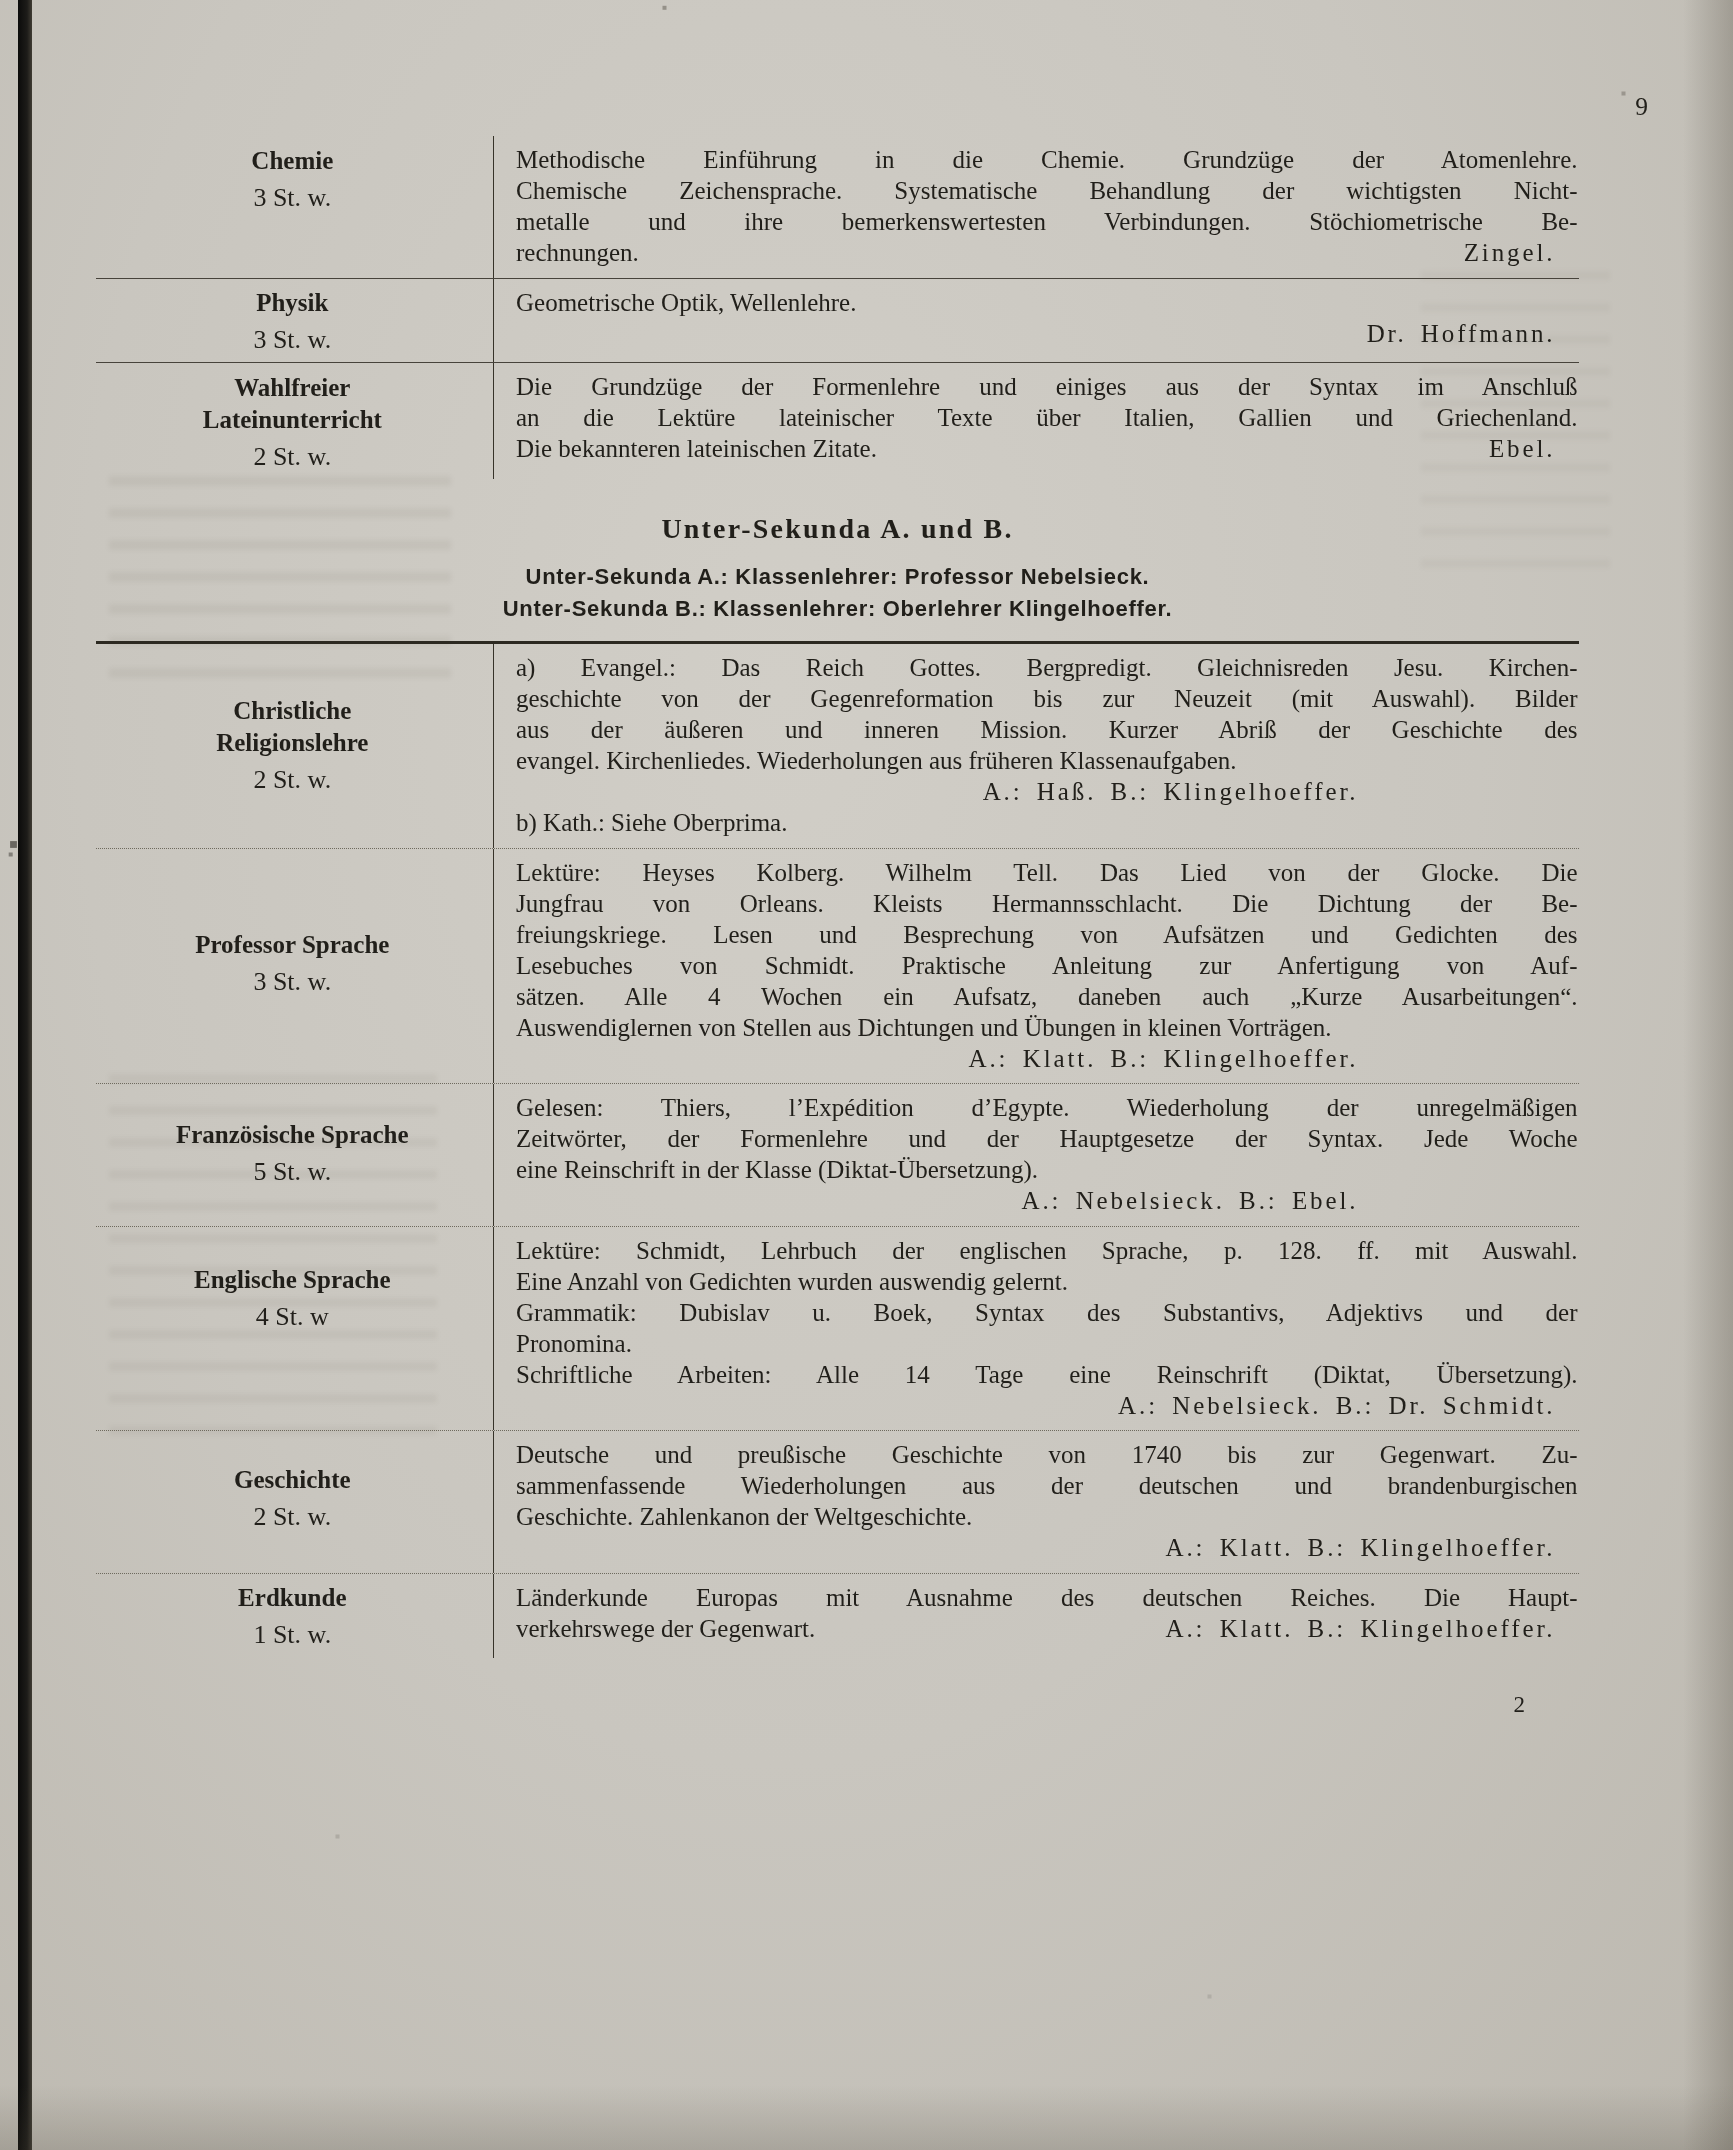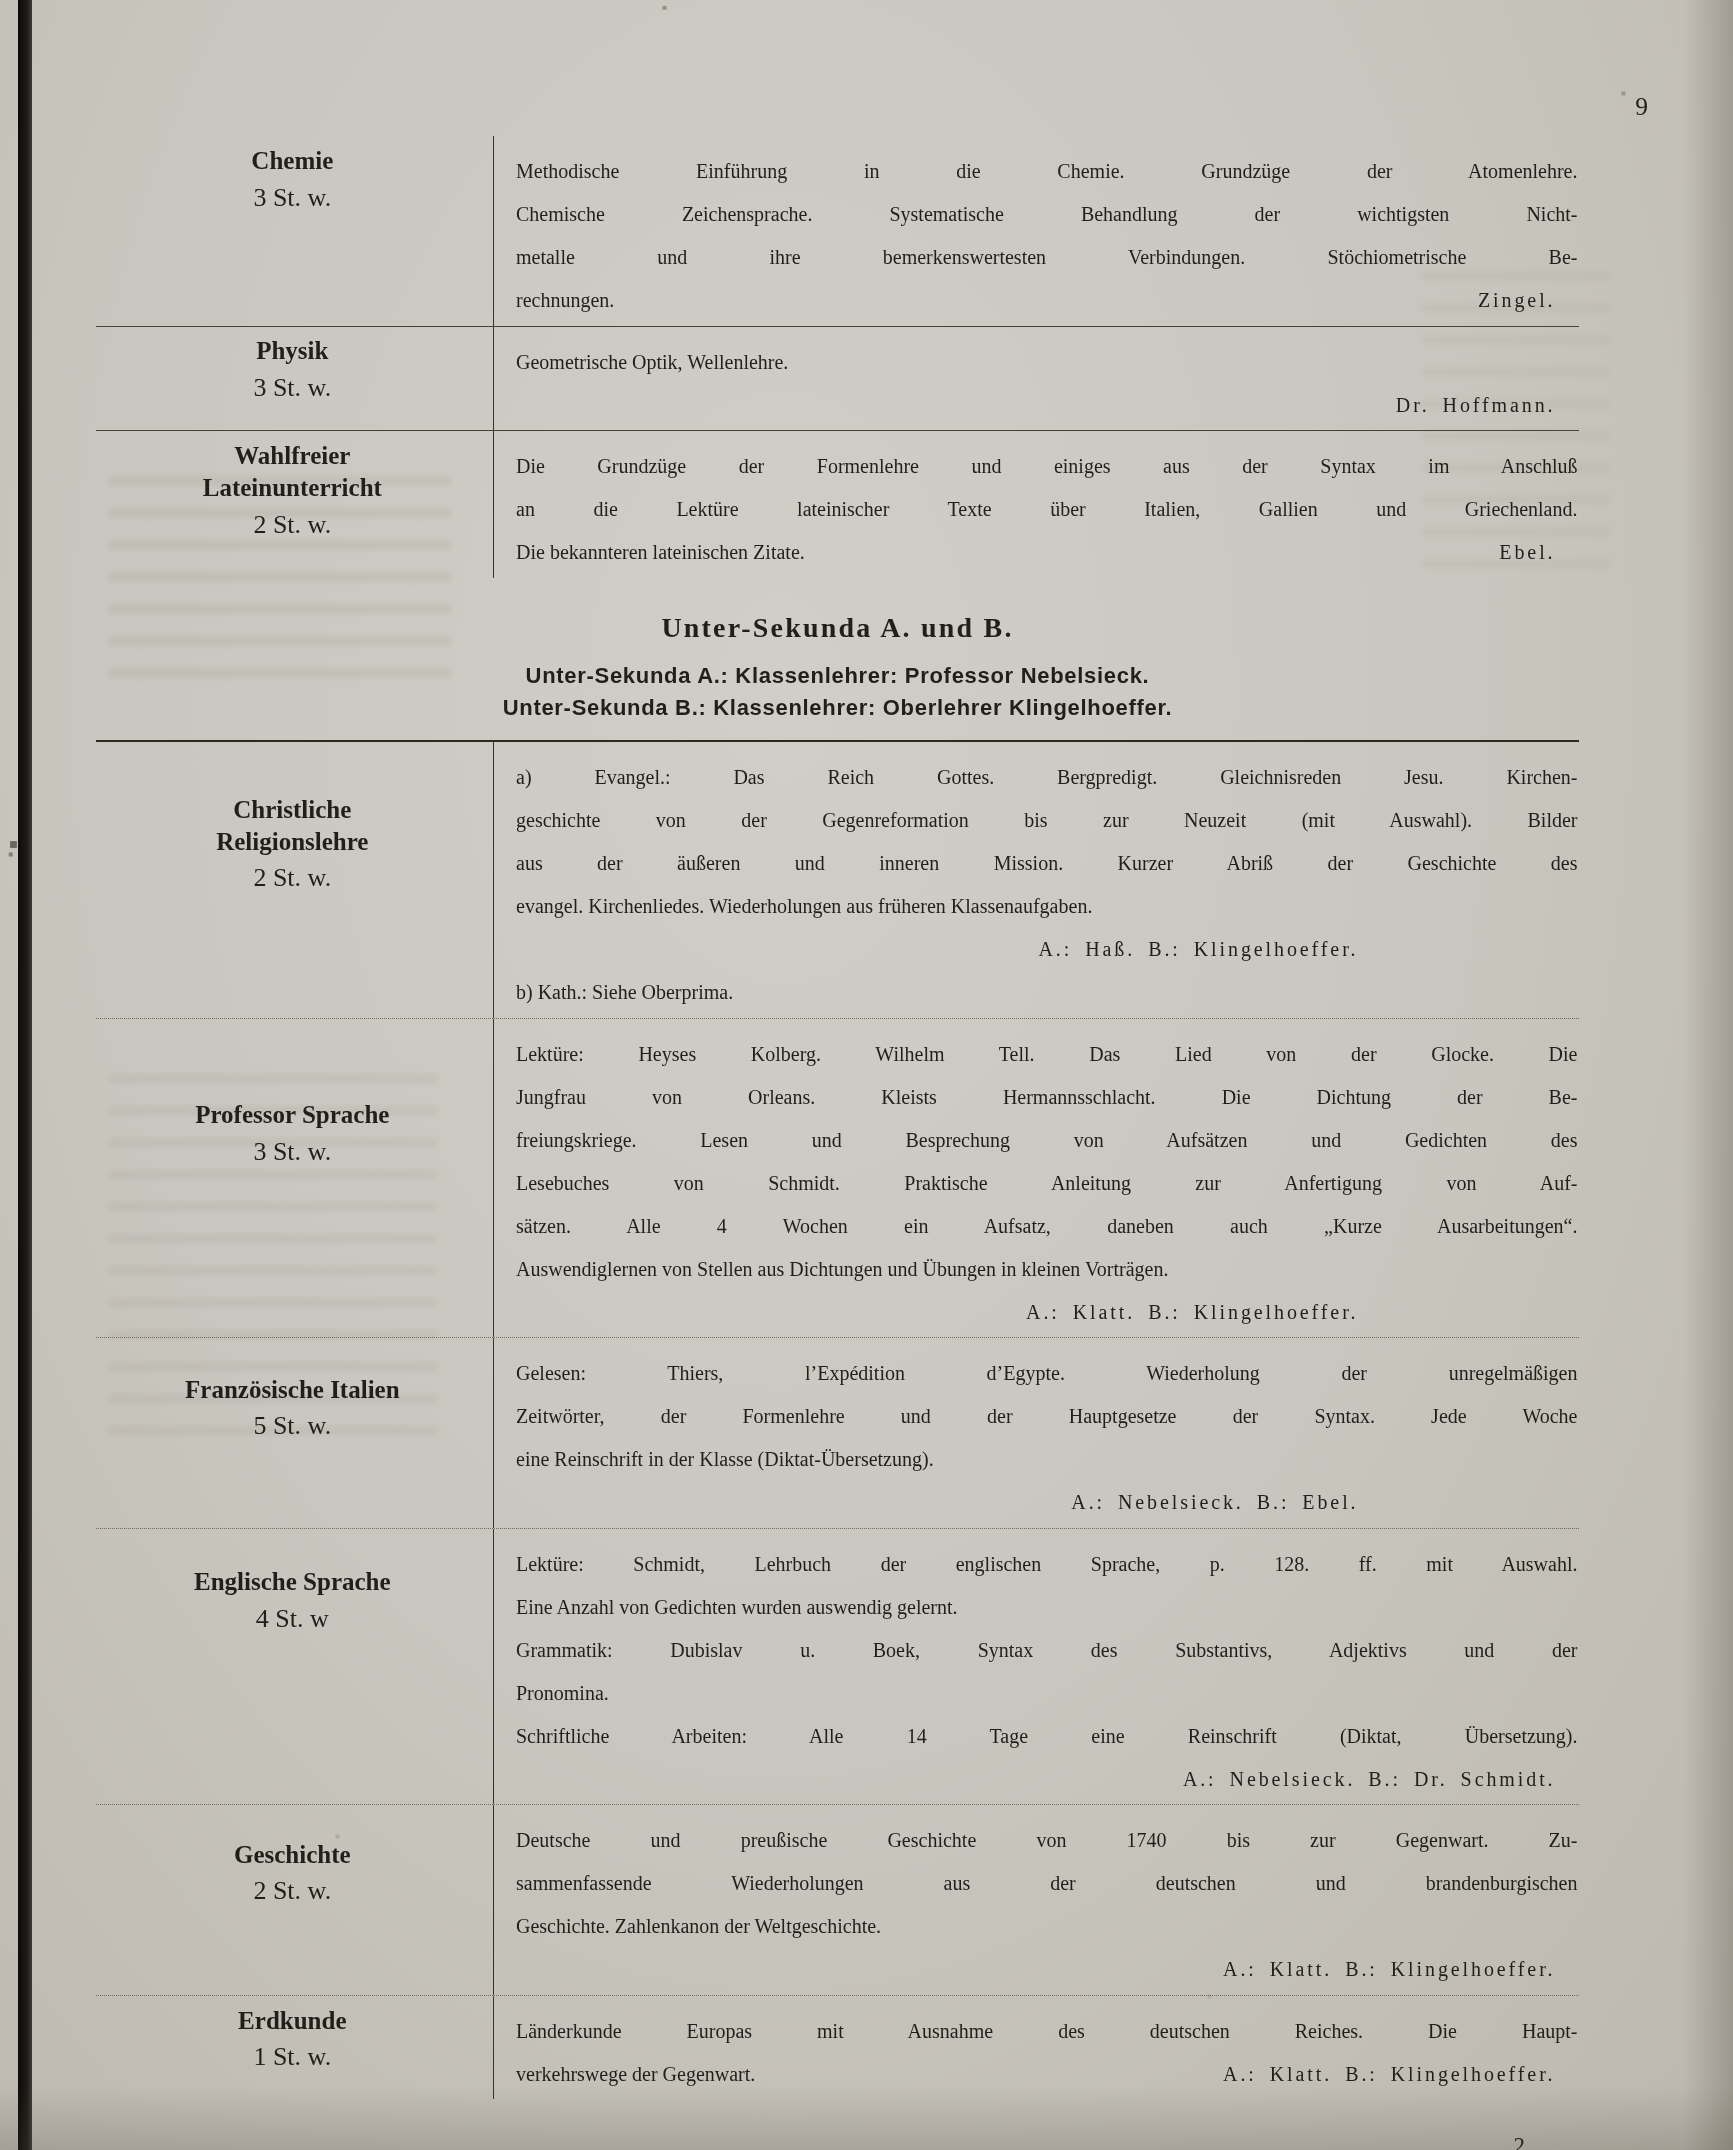--- a/index.html
+++ b/index.html
@@ -64,21 +64,21 @@
   .subj-name  { font-weight:bold; font-size:25px; line-height:32px; }
   .subj-hours { font-size:26px; margin-top:5.8px; }
   .so-r4 { margin-top:44px; }
   .so-r5 { margin-top:73px; }
   .so-r6 { margin-top:28px; }
   .so-r7 { margin-top:30px; }
   .so-r8 { margin-top:26px; }
   .so-0  { margin-top:1.5px; }
 
   .cell-body { flex:1; min-width:0; padding:8px 1.5px 9.5px 22px; }
-  .ln { font-size:20px; line-height:31px;margin-top:12px; }
+  .ln { font-size:25px; line-height:31px; }
   .js { text-align:justify; text-align-last:justify; }
   .split { display:flex; justify-content:space-between; align-items:baseline; }
   .tline { text-align:right; }
   .teacher { letter-spacing:2.9px; word-spacing:5.1px; }
   .inset-sm { padding-right:22px; }
   .inset-lg { padding-right:219px; }
   .pr-sm { padding-right:22px; }
 
   .heading { text-align:center; margin-top:34px; }
   .heading-title { font-size:28px; font-weight:bold; letter-spacing:2.2px; }
@@ -202,21 +202,21 @@
           <div class="ln js">Lesebuches von Schmidt. Praktische Anleitung zur Anfertigung von Auf-</div>
           <div class="ln js">sätzen. Alle 4 Wochen ein Aufsatz, daneben auch „Kurze Ausarbeitungen“.</div>
           <div class="ln">Auswendiglernen von Stellen aus Dichtungen und Übungen in kleinen Vorträgen.</div>
           <div class="ln tline inset-lg teacher">A.: Klatt. B.: Klingelhoeffer.</div>
         </div>
       </div>
 
       <div class="row">
         <div class="cell-subj">
           <div class="so-r6">
-            <div class="subj-name">Französische Italien</div>
+            <div class="subj-name">Französische Sprache</div>
             <div class="subj-hours">5 St. w.</div>
           </div>
         </div>
         <div class="cell-body">
           <div class="ln js">Gelesen: Thiers, l’Expédition d’Egypte. Wiederholung der unregelmäßigen</div>
           <div class="ln js">Zeitwörter, der Formenlehre und der Hauptgesetze der Syntax. Jede Woche</div>
           <div class="ln">eine Reinschrift in der Klasse (Diktat-Übersetzung).</div>
           <div class="ln tline inset-lg teacher">A.: Nebelsieck. B.: Ebel.</div>
         </div>
       </div>

